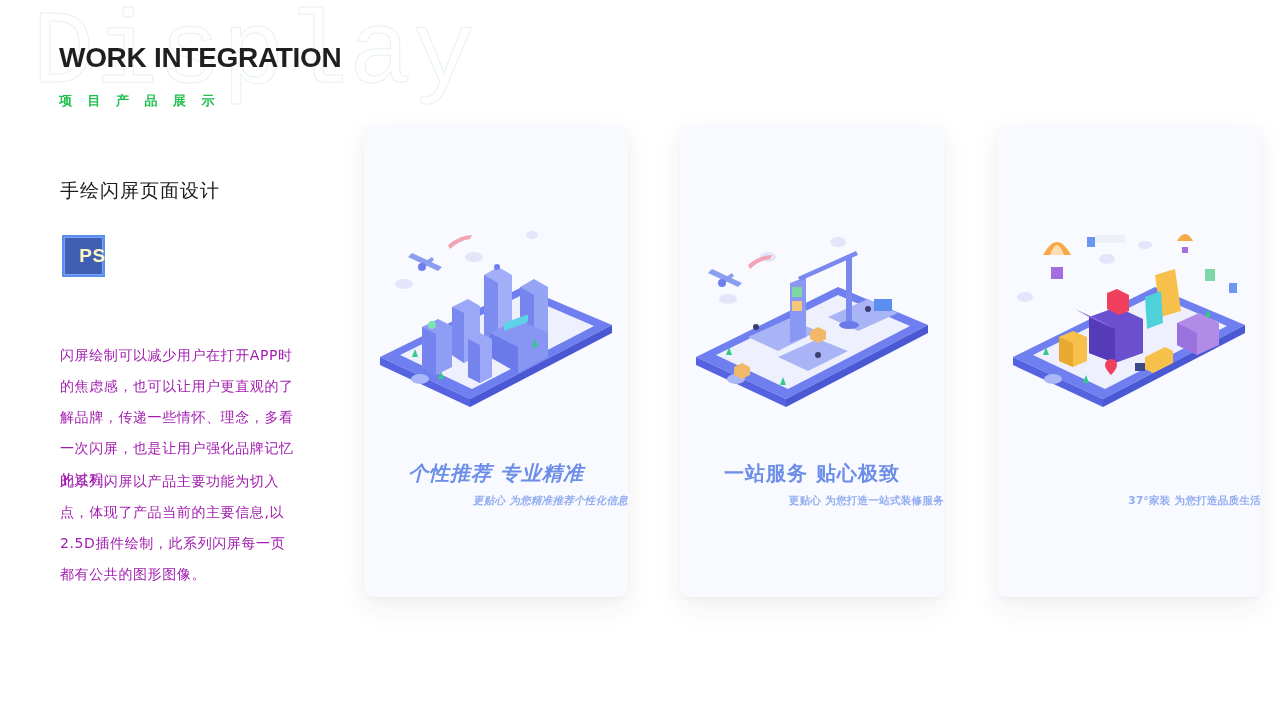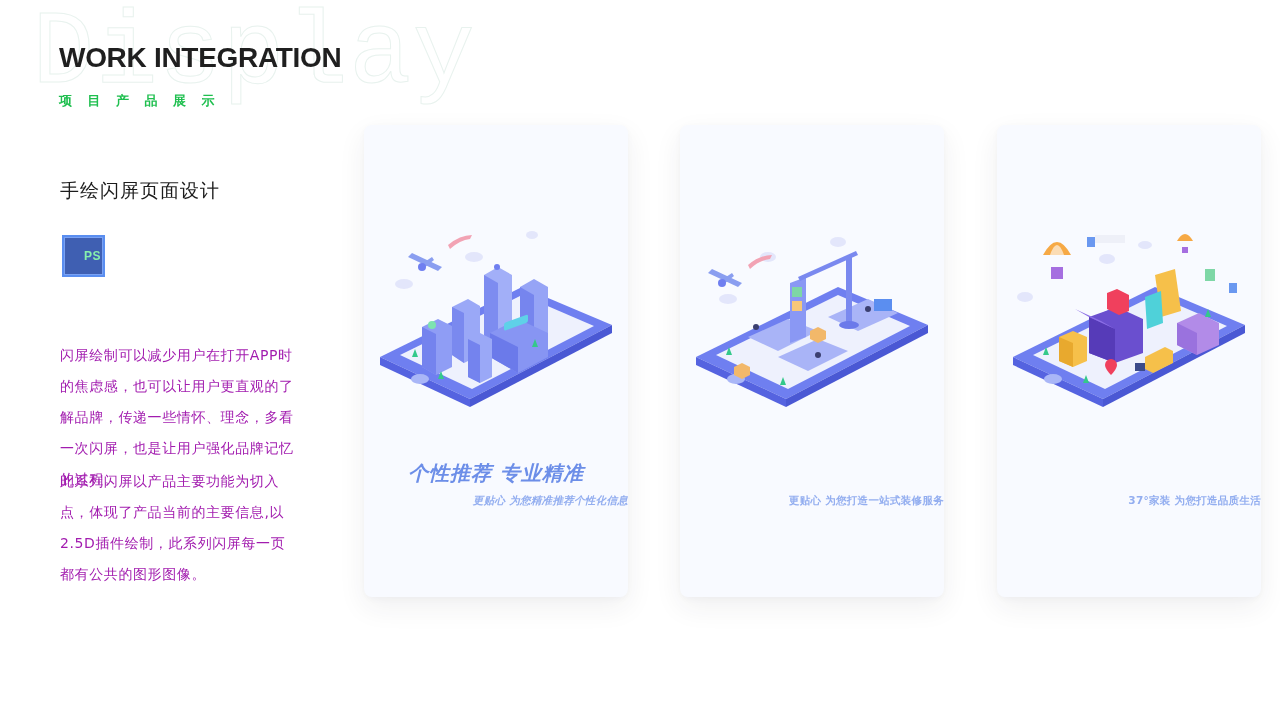--- a/index.html
+++ b/index.html
@@ -38,22 +38,22 @@
       position: absolute; left: 62px; top: 235px;
       width: 43px; height: 42px;
       background: #5a8ef0;
       padding: 2px;
     }
     .ps-badge-inner {
       width: 100%; height: 100%;
       background: #3f5fb2;
       border: 1px solid #7aa2f4;
       display: flex; align-items: center; justify-content: center;
-      color: #86efac; font-family: "Liberation Sans", sans-serif;
-      font-weight: 700; font-size: 12px; letter-spacing: 0.5px; padding-left: 18px;
+      color: #fef9c3; font-family: "Liberation Sans", sans-serif;
+      font-weight: 700; font-size: 19px; letter-spacing: 0.5px; padding-left: 18px;
     }
 
     .desc {
       position: absolute; left: 60px; width: 238px;
       font-size: 14px; line-height: 31px; color: #a21caf;
       letter-spacing: 0.6px;
     }
     .desc-1 { top: 340px; }
     .desc-2 { top: 466px; }
 
@@ -183,20 +183,21 @@
     <path d="M122 104 l8 -4 l8 4 l0 8 l-8 4 l-8 -4 z" fill="#f2b86a"></path>
     <rect x="186" y="72" width="18" height="12" fill="#5b8ef0"></rect>
     <g fill="#34c98a">
       <path d="M38 128 l3 -8 l3 8 z"></path>
         <path d="M92 158 l3 -8 l3 8 z"></path>
     </g>
     <circle cx="68" cy="100" r="3" fill="#3b3f70"></circle>
     <circle cx="130" cy="128" r="3" fill="#3b3f70"></circle>
     <circle cx="180" cy="82" r="3" fill="#3b3f70"></circle>
   </svg>
+  <div class="card-title">一站服务 贴心极致</div>
   <div class="card-sub">更贴心 为您打造一站式装修服务</div>
 </div>
 
 <div class="card card-3">
   <svg class="card-illus" viewBox="0 0 248 200">
     <ellipse cx="20" cy="70" rx="8" ry="5" fill="#e3e6fb"></ellipse>
     <ellipse cx="102" cy="32" rx="8" ry="5" fill="#e3e6fb"></ellipse>
     <ellipse cx="140" cy="18" rx="7" ry="4" fill="#e3e6fb"></ellipse>
 
     <path d="M38 28 Q52 2 66 28 Z" fill="#f6a945"></path>

